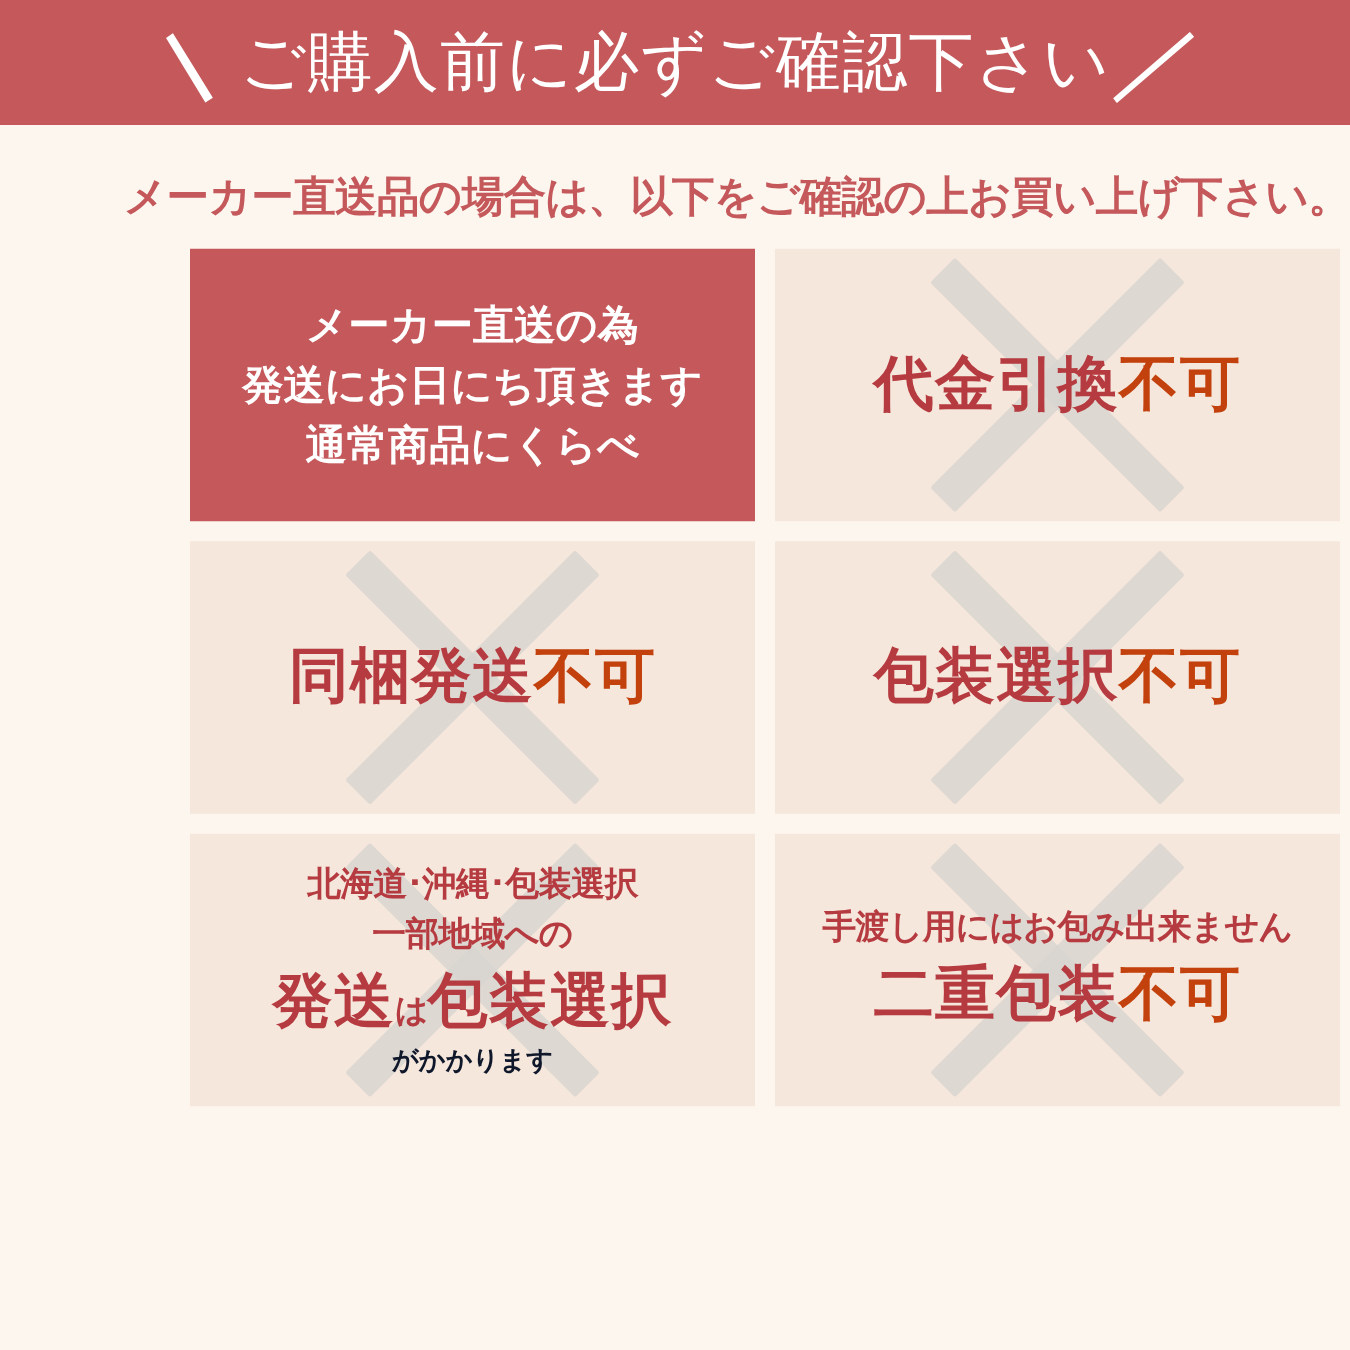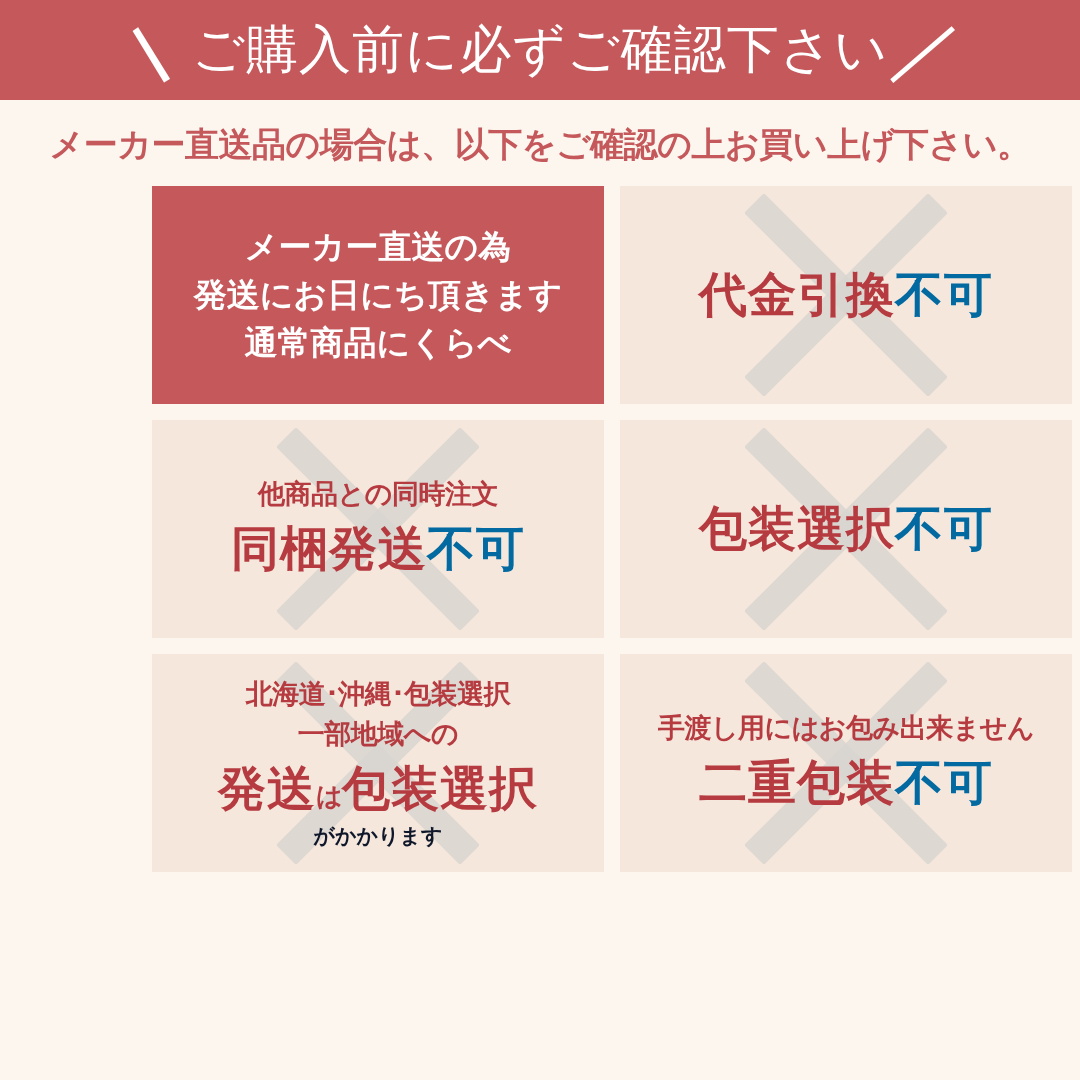--- a/index.html
+++ b/index.html
@@ -48,25 +48,25 @@
   .header-title {
     color: #ffffff;
     font-size: 52px;
     font-weight: normal;
     letter-spacing: 1px;
     white-space: nowrap;
   }
 
   
   .lead {
-    text-align: center;
+    text-align: right;
     color: #c4585b;
     font-size: 34px;
     font-weight: bold;
-    padding: 22px 0 18px 0;
+    padding: 35px 0 18px 0;
     letter-spacing: -0.5px;
     white-space: nowrap;
   }
 
   
   .grid {
     width: 776px;
     margin: 0 auto;
     display: grid;
     grid-template-columns: 452px 452px;
@@ -124,21 +124,21 @@
     font-weight: bold;
     line-height: 1.45;
   }
   .big-red {
     color: #b63b40;
     font-size: 48px;
     font-weight: bold;
     letter-spacing: 1px;
   }
   .big-grey {
-    color: #0369a1;
+    color: #c2410c;
     font-size: 48px;
     font-weight: bold;
     letter-spacing: 1px;
   }
   .small-red {
     color: #b63b40;
     font-size: 27px;
     font-weight: bold;
     display: block;
     margin-bottom: 4px;
@@ -202,21 +202,20 @@
     <div class="cell">
       <div class="xmark"></div>
       <div class="cell-content">
         <span class="big-red">代金引換</span><span class="big-grey">不可</span>
       </div>
     </div>
 
     <div class="cell">
       <div class="xmark"></div>
       <div class="cell-content">
-        <span class="small-red">他商品との同時注文</span>
         <span class="big-red">同梱発送</span><span class="big-grey">不可</span>
       </div>
     </div>
 
     <div class="cell">
       <div class="xmark"></div>
       <div class="cell-content">
         <span class="big-red">包装選択</span><span class="big-grey">不可</span>
       </div>
     </div>

